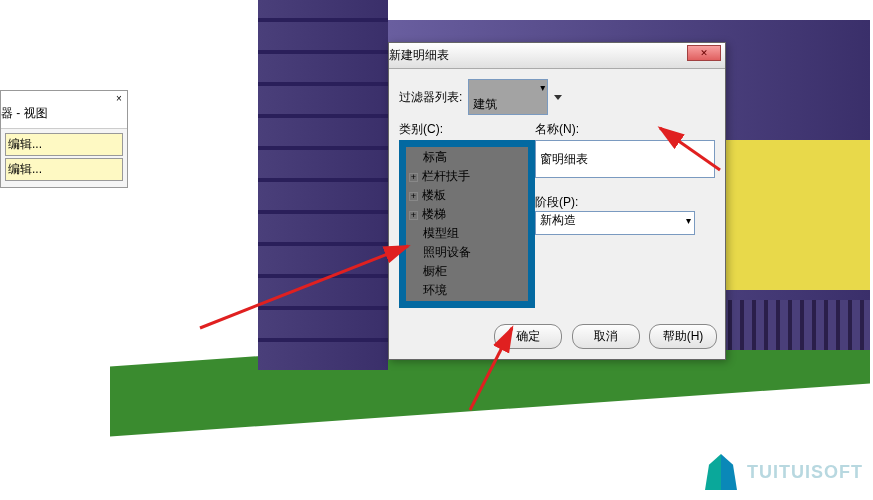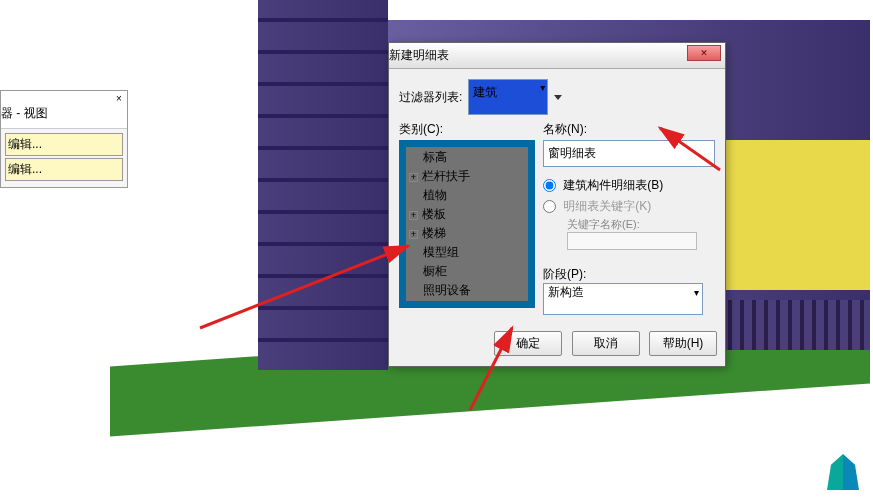--- a/index.html
+++ b/index.html
@@ -24,48 +24,48 @@
     .side-btns { padding: 4px; }
     .small-btn { display: block; width: 100%; padding: 2px; background: #fef9c3; border: 1px solid #999; margin-bottom: 2px; cursor: pointer; }
     
     
     .dialog { position: absolute; left: 388px; top: 42px; width: 338px; background: #f0f0f0; border: 1px solid #666; box-shadow: 2px 2px 8px rgba(0,0,0,0.3); }
     .dialog-title { background: linear-gradient(#fff, #e0e0e0); padding: 4px 0; border-bottom: 1px solid #aaa; position: relative; }
     .dialog-close { position: absolute; right: 4px; top: 2px; width: 34px; height: 16px; background: linear-gradient(#f8a0a0,#e06060); border: 1px solid #a04040; text-align: center; line-height: 14px; font-size: 9px; cursor: pointer; color: #600; }
     .dialog-body { padding: 10px; }
     .row { display: flex; align-items: center; margin-bottom: 6px; }
     .label { margin-right: 6px; }
-    .dropdown { flex: 0 0 80px; height: 36px; border: 1px solid #7a9ac0; background: #1d4ed8; padding: 4px 4px; position: relative; }
+    .dropdown { flex: 0 0 80px; height: 36px; border: 1px solid #7a9ac0; background: #a3a3a3; padding: 16px 4px; position: relative; }
     .dropdown::after { content: '▾'; position: absolute; right: 2px; top: 2px; font-size: 10px; }
     .caret { border-left: 4px solid transparent; border-right: 4px solid transparent; border-top: 5px solid #333; display: inline-block; margin-left: 4px; }
     
-    .two-col { display: flex; gap: 8px; }
+    .two-col { display: flex; gap: 0; }
     .col-left { flex: 0 0 136px; }
     .col-right { flex: 1; }
     
     .listbox { border: 7px solid #0369a1; background: #737373; height: 168px; overflow-y: auto; }
     .listbox-inner { padding: 1px; }
     .tree-item { padding: 1px 2px; white-space: nowrap; cursor: pointer; }
     .tree-plus { display: inline-block; width: 9px; height: 9px; border: 1px solid #888; text-align: center; line-height: 7px; font-size: 9px; margin-right: 4px; }
     .tree-blank { display: inline-block; width: 14px; }
     
-    .textfield { width: 100%; border: 1px solid #7a9ac0; background: #fff; height: 27px; padding: 0 4px; }
+    .textfield { width: 100%; border: 1px solid #7a9ac0; background: #fff; height: 38px; padding: 0 4px; }
     .radio-group { margin: 8px 0; }
     .radio-row { padding: 2px 0; }
     .radio-row input { vertical-align: middle; margin-right: 4px; }
     .radio-row.disabled label { color: #999; }
     .under-label { color: #888; padding-left: 24px; font-size: 11px; }
     .under-field { margin-left: 24px; width: 130px; border: 1px solid #bbb; background: #f8f8f8; height: 18px; }
     
     .section-label { margin-top: 16px; }
-    .phase-dd { width: 160px; height: 32px; border: 1px solid #7a9ac0; background: #fff; padding: 0 4px; position: relative; }
+    .phase-dd { width: 160px; height: 24px; border: 1px solid #7a9ac0; background: #fff; padding: 0 4px; position: relative; }
     .phase-dd::after { content: '▾'; position: absolute; right: 3px; top: 3px; font-size: 10px; }
     
     .dialog-footer { text-align: right; padding: 6px 8px 10px 8px; }
-    .btn { display: inline-block; min-width: 68px; padding: 3px 10px; background: linear-gradient(#fdfdfd,#e4e4e4); border: 1px solid #888; margin-left: 6px; text-align: center; cursor: pointer; border-radius: 2px; }
+    .btn { display: inline-block; min-width: 68px; padding: 3px 10px; background: linear-gradient(#fdfdfd,#e4e4e4); border: 1px solid #888; margin-left: 6px; text-align: center; cursor: pointer; border-radius: 11px; }
     
     
     .arrow { position: absolute; pointer-events: none; }
     .arrow-line { stroke: #e02020; stroke-width: 3; fill: none; }
     .arrow-head { fill: #e02020; }
     
     
     .watermark { position: absolute; right: 10px; bottom: 10px; display: flex; align-items: center; gap: 6px; }
     .wm-icon { width: 40px; height: 36px; background: linear-gradient(90deg, #0aa89a 50%, #0a88b8 50%); clip-path: polygon(10% 100%, 20% 30%, 50% 0%, 80% 30%, 90% 100%); }
     .wm-text { font-family: "Arial Black", Arial; font-size: 18px; font-weight: 900; color: #b8d8e0; letter-spacing: 1px; }
@@ -102,46 +102,33 @@
       <span class="caret" style="margin-left:6px"></span>
     </div>
 
     <div class="two-col">
       <div class="col-left">
         <div style="margin-bottom:2px">类别(C):</div>
         <div class="listbox">
           <div class="listbox-inner" id="cat-list">
               <div class="tree-item"><span class="tree-blank"></span>标高</div>
               <div class="tree-item"><span class="tree-plus">+</span>栏杆扶手</div>
-              <div class="tree-item"><span class="tree-blank"></span>植物</div>
               <div class="tree-item"><span class="tree-plus">+</span>楼板</div>
               <div class="tree-item"><span class="tree-plus">+</span>楼梯</div>
               <div class="tree-item"><span class="tree-blank"></span>模型组</div>
+              <div class="tree-item"><span class="tree-blank"></span>照明设备</div>
               <div class="tree-item"><span class="tree-blank"></span>橱柜</div>
-              <div class="tree-item"><span class="tree-blank"></span>照明设备</div>
               <div class="tree-item"><span class="tree-blank"></span>环境</div>
             </div>
         </div>
       </div>
       <div class="col-right">
         <div style="margin-bottom:2px">名称(N):</div>
         <input class="textfield" value="窗明细表" style="">
         
-        <div class="radio-group">
-          <div class="radio-row">
-            <input type="radio" checked="" id="r1" style="">
-            <label for="r1">建筑构件明细表(B)</label>
-          </div>
-          <div class="radio-row disabled">
-            <input type="radio" id="r2" style="">
-            <label for="r2">明细表关键字(K)</label>
-          </div>
-          <div class="under-label">关键字名称(E):</div>
-          <input class="under-field" disabled="" style="">
-        </div>
         
         <div class="section-label">阶段(P):</div>
         <div class="phase-dd">
           <span>新构造</span>
         </div>
       </div>
     </div>
   </div>
   <div class="dialog-footer">
     <span class="btn">确定</span>
@@ -156,13 +143,14 @@
       <path d="M0,0 L9,3 L0,6 Z" class="arrow-head"></path>
     </marker>
   </defs>
   <line x1="200" y1="328" x2="408" y2="246" class="arrow-line" marker-end="url(#ah)"></line>
   <line x1="470" y1="410" x2="512" y2="328" class="arrow-line" marker-end="url(#ah)"></line>
   <line x1="720" y1="170" x2="660" y2="128" class="arrow-line" marker-end="url(#ah)"></line>
 </svg>
 
 <div class="watermark">
   <div class="wm-icon"></div>
+  <div class="wm-text">TUITUISOFT</div>
 </div>
 
 </body></html>

